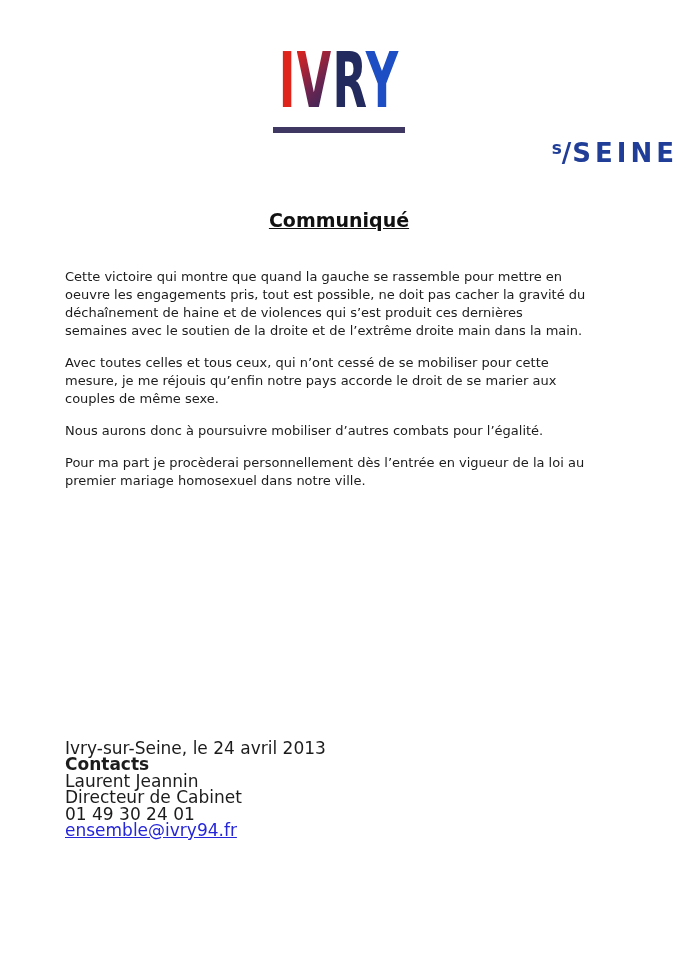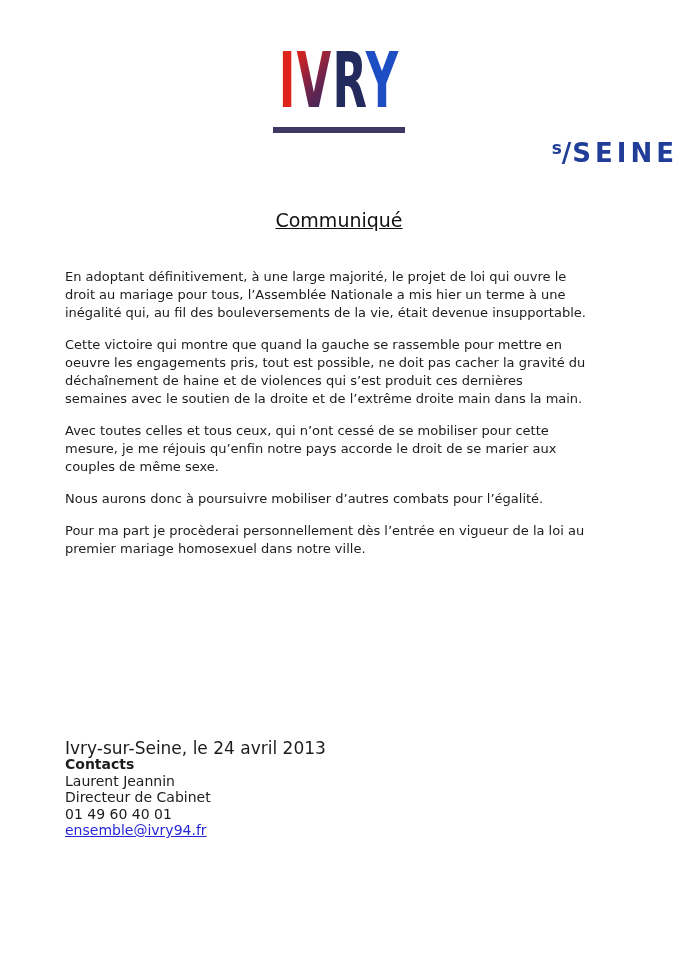--- a/index.html
+++ b/index.html
@@ -61,21 +61,21 @@
     letter-spacing: 0;
   }
   .seine-slash { letter-spacing: 1px; }
 
   
   .doc-title {
     position: absolute;
     top: 209px; left: 0; width: 100%;
     text-align: center;
     font-size: 19px;
-    font-weight: normal;
+    font-weight: bold;
     text-decoration: underline;
     color: #111;
   }
 
   
   .content {
     position: absolute;
     top: 268px; left: 65px; width: 600px;
     font-size: 13px;
     line-height: 18px;
@@ -93,21 +93,21 @@
   
   .dateline {
     position: absolute;
     top: 739px; left: 65px;
     font-size: 17px;
     line-height: 18px;
   }
   .contacts {
     position: absolute;
     top: 756px; left: 65px;
-    font-size: 14px;
+    font-size: 17px;
     line-height: 16.5px;
   }
   .contacts-heading { font-weight: bold; }
   .email-link {
     color: var(--link-blue);
     text-decoration: underline;
     cursor: pointer;
   }
 </style>
 </head>
@@ -121,38 +121,35 @@
     </div>
     <div class="logo-rule"></div>
     <div class="logo-seine">
       <span class="seine-s">s</span><span class="seine-slash">/</span><span>SEINE</span>
     </div>
   </div>
 
   <div class="doc-title">Communiqué</div>
 
   <div class="content">
-    <p>En adoptant définitivement, à une large majorité, le projet de loi qui ouvre le
-droit au mariage pour tous, l’Assemblée Nationale a mis hier un terme à une
-inégalité qui, au fil des bouleversements de la vie, était devenue insupportable.</p>
     <p>Cette victoire qui montre que quand la gauche se rassemble pour mettre en
 oeuvre les engagements pris, tout est possible, ne doit pas cacher la gravité du
 déchaînement de haine et de violences qui s’est produit ces dernières
 semaines avec le soutien de la droite et de l’extrême droite main dans la main.</p>
     <p>Avec toutes celles et tous ceux, qui n’ont cessé de se mobiliser pour cette
 mesure, je me réjouis qu’enfin notre pays accorde le droit de se marier aux
 couples de même sexe.</p>
     <p>Nous aurons donc à poursuivre mobiliser d’autres combats pour l’égalité.</p>
     <p>Pour ma part je procèderai personnellement dès l’entrée en vigueur de la loi au
 premier mariage homosexuel dans notre ville.</p>
   </div>
 
   <div class="dateline">Ivry-sur-Seine, le 24 avril 2013</div>
 
   <div class="contacts">
     <div class="contacts-heading">Contacts</div>
     <div>Laurent Jeannin</div>
     <div>Directeur de Cabinet</div>
-    <div>01 49 60 40 01</div>
+    <div>01 49 30 24 01</div>
     <div><a class="email-link">ensemble@ivry94.fr</a></div>
   </div>
 
 </div>
 
 </body></html>

